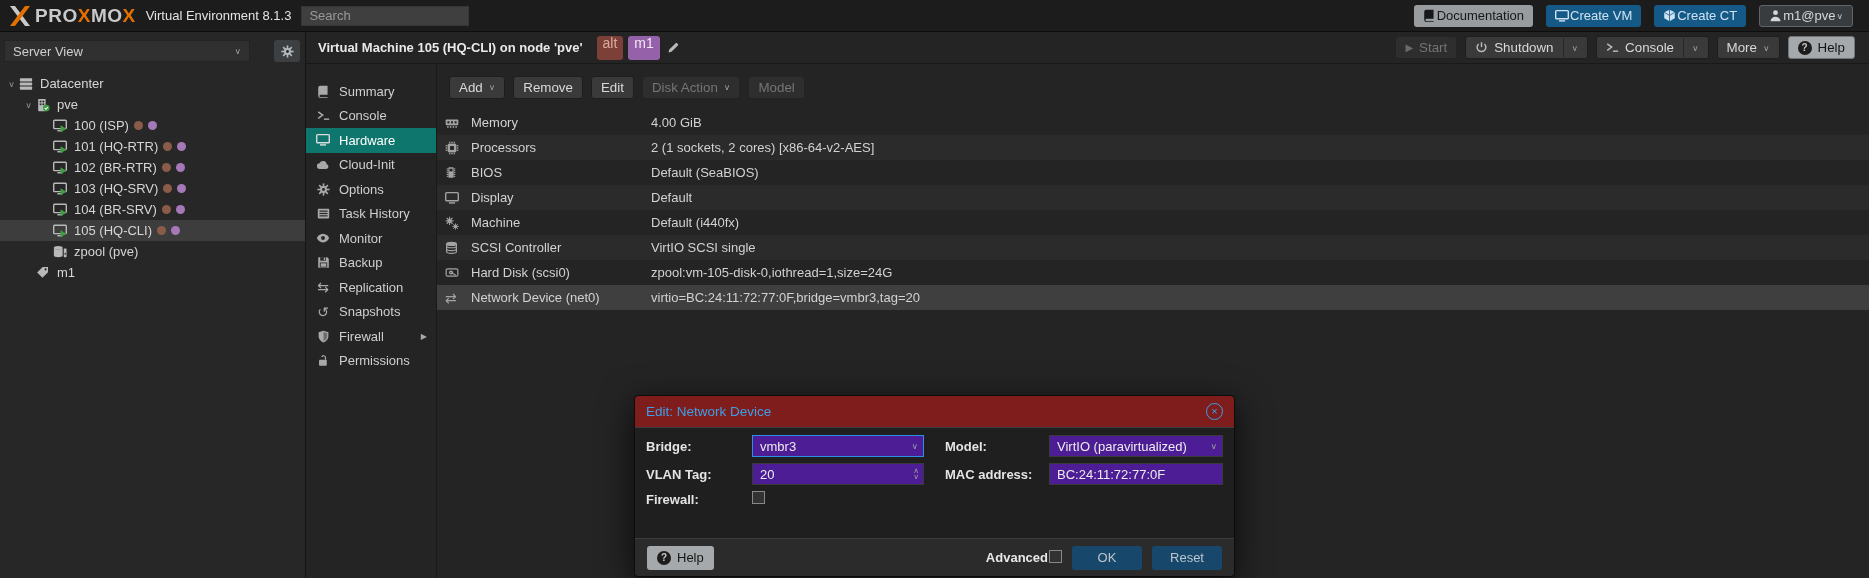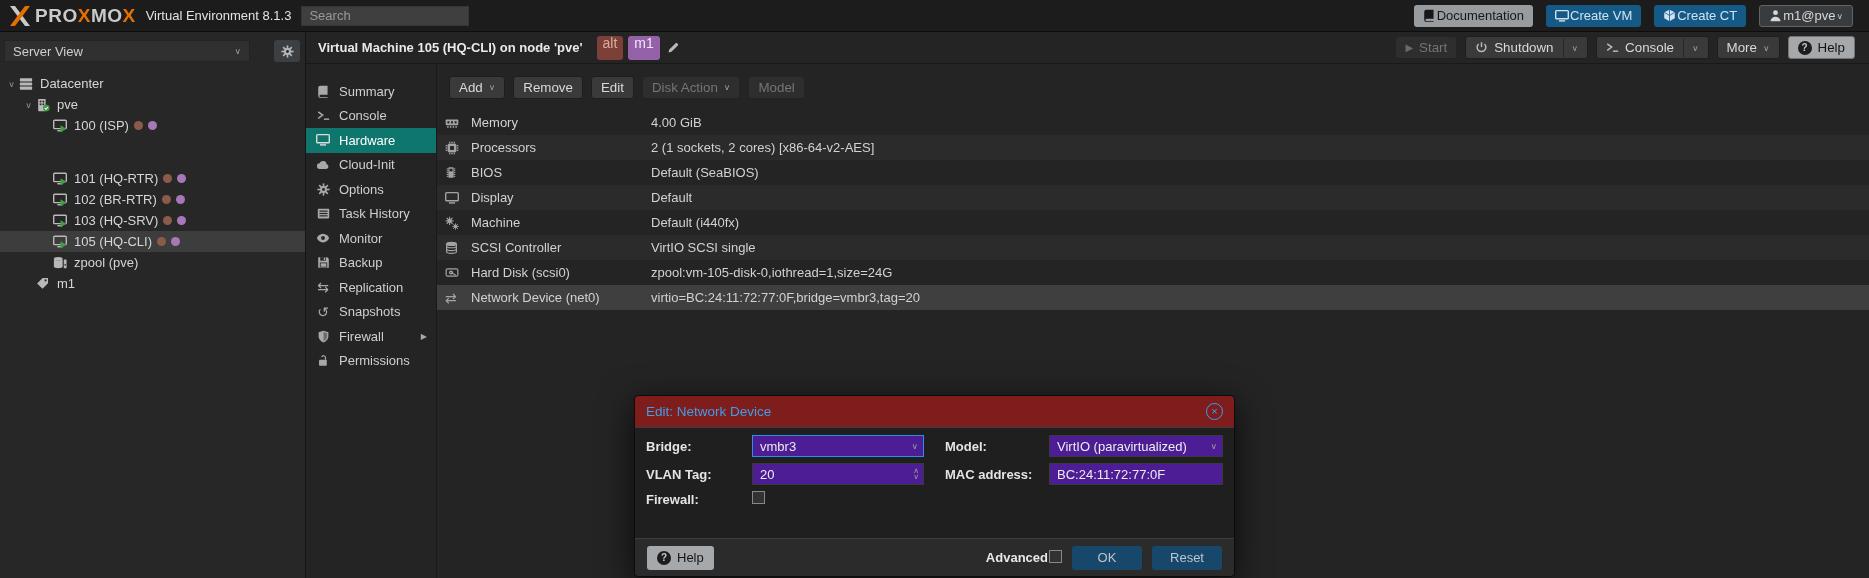--- a/index.html
+++ b/index.html
@@ -223,21 +223,21 @@
     <span class="ticon">
             <svg viewBox="0 0 16 16" width="14" height="14">
               <rect x=".8" y="1.5" width="14.4" height="9.5" rx="1" fill="none" stroke="currentColor" stroke-width="1.6"></rect>
               <rect x="5" y="12.6" width="6" height="1.6" fill="currentColor"></rect>
               <path d="M8.6 7.2L15.4 11.2 8.6 15.2z" fill="#3f9e43"></path>
             </svg>
           </span>
     <span class="tlabel">100 (ISP)</span>
     <span class="dots"><span class="dot" style="background: rgb(139, 91, 74);"></span><span class="dot" style="background: rgb(166, 120, 184);"></span></span>
   </div>
-        <div class="trow" style="padding-left: 38px; margin-top: 32px;">
+        <div class="trow" style="padding-left: 38px;">
     <span class="texp"></span>
     <span class="ticon">
             <svg viewBox="0 0 16 16" width="14" height="14">
               <rect x=".8" y="1.5" width="14.4" height="9.5" rx="1" fill="none" stroke="currentColor" stroke-width="1.6"></rect>
               <rect x="5" y="12.6" width="6" height="1.6" fill="currentColor"></rect>
               <path d="M8.6 7.2L15.4 11.2 8.6 15.2z" fill="#3f9e43"></path>
             </svg>
           </span>
     <span class="tlabel">101 (HQ-RTR)</span>
     <span class="dots"><span class="dot" style="background: rgb(139, 91, 74);"></span><span class="dot" style="background: rgb(166, 120, 184);"></span></span>
@@ -257,20 +257,32 @@
         <div class="trow" style="padding-left: 38px;">
     <span class="texp"></span>
     <span class="ticon">
             <svg viewBox="0 0 16 16" width="14" height="14">
               <rect x=".8" y="1.5" width="14.4" height="9.5" rx="1" fill="none" stroke="currentColor" stroke-width="1.6"></rect>
               <rect x="5" y="12.6" width="6" height="1.6" fill="currentColor"></rect>
               <path d="M8.6 7.2L15.4 11.2 8.6 15.2z" fill="#3f9e43"></path>
             </svg>
           </span>
     <span class="tlabel">103 (HQ-SRV)</span>
+    <span class="dots"><span class="dot" style="background: rgb(139, 91, 74);"></span><span class="dot" style="background: rgb(166, 120, 184);"></span></span>
+  </div>
+        <div class="trow" style="padding-left: 38px;">
+    <span class="texp"></span>
+    <span class="ticon">
+            <svg viewBox="0 0 16 16" width="14" height="14">
+              <rect x=".8" y="1.5" width="14.4" height="9.5" rx="1" fill="none" stroke="currentColor" stroke-width="1.6"></rect>
+              <rect x="5" y="12.6" width="6" height="1.6" fill="currentColor"></rect>
+              <path d="M8.6 7.2L15.4 11.2 8.6 15.2z" fill="#3f9e43"></path>
+            </svg>
+          </span>
+    <span class="tlabel">104 (BR-SRV)</span>
     <span class="dots"><span class="dot" style="background: rgb(139, 91, 74);"></span><span class="dot" style="background: rgb(166, 120, 184);"></span></span>
   </div>
         <div class="trow sel" style="padding-left: 38px;">
     <span class="texp"></span>
     <span class="ticon">
             <svg viewBox="0 0 16 16" width="14" height="14">
               <rect x=".8" y="1.5" width="14.4" height="9.5" rx="1" fill="none" stroke="currentColor" stroke-width="1.6"></rect>
               <rect x="5" y="12.6" width="6" height="1.6" fill="currentColor"></rect>
               <path d="M8.6 7.2L15.4 11.2 8.6 15.2z" fill="#3f9e43"></path>
             </svg>

